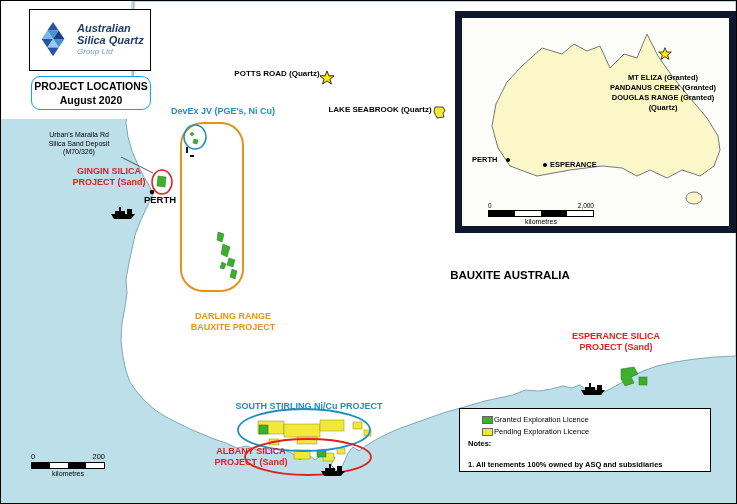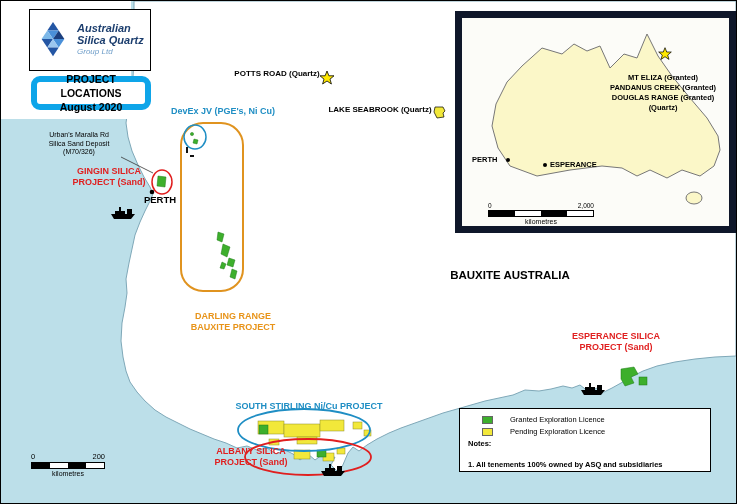--- a/index.html
+++ b/index.html
@@ -9,41 +9,41 @@
     font-family:"Liberation Sans",sans-serif;color:#000;
   }
   #stage svg.base{position:absolute;left:0;top:0;}
   .abs{position:absolute;}
   
   .logo-box{left:28px;top:8px;width:122px;height:62px;background:#fff;border:1px solid #000;
     display:flex;align-items:center;padding:10px 4px;box-sizing:border-box;}
   .logo-text{margin-left:5px;line-height:1.08;}
   .logo-name{font-size:11px;font-weight:bold;font-style:italic;color:#1c3e6e;}
   .logo-sub{font-size:8px;font-style:italic;color:#6f9ec9;margin-top:1px;}
-  .title-box{left:30px;top:75px;width:120px;height:34px;background:#fff;border:6px solid #0ea5e9;border-radius:9px;
+  .title-box{left:30px;top:75px;width:120px;height:34px;background:#fff;border:1px solid #0ea5e9;border-radius:9px;
     display:flex;flex-direction:column;justify-content:center;text-align:center;
     font-weight:bold;font-size:10.5px;line-height:1.35;box-sizing:border-box;}
   
   .lbl{position:absolute;font-weight:bold;font-size:9px;text-align:center;line-height:1.22;}
   .red{color:#e01f1f}.blue{color:#1f8ec4}.orange{color:#e8941a}
   .lbl-potts{left:220px;top:68px;width:96px;font-size:8px;margin-left:8px;}
   .lbl-seabrook{left:326px;top:104px;width:106px;font-size:8px;}
   .lbl-devex{left:160px;top:105px;width:124px;}
   .lbl-urbans{left:34px;top:130px;width:88px;font-size:7px;font-weight:normal;}
   .lbl-gingin{left:66px;top:165px;width:84px;}
   .lbl-perth{left:134px;top:193px;width:50px;font-size:9.5px;}
   .lbl-darling{left:180px;top:310px;width:104px;}
   .lbl-wa{left:434px;top:267px;width:150px;font-size:11.5px;}
   .lbl-esperance{left:556px;top:330px;width:118px;}
   .lbl-stirling{left:228px;top:400px;width:160px;}
   .lbl-albany{left:198px;top:445px;width:104px;}
   
   .legend{left:458px;top:407px;width:252px;height:64px;background:#fff;border:1px solid #000;
     padding:6px 6px 4px 8px;box-sizing:border-box;font-size:7.5px;}
-  .legend-item{display:flex;align-items:center;gap:17px;margin-left:14px;margin-bottom:3px;}
+  .legend-item{display:flex;align-items:center;gap:1px;margin-left:14px;margin-bottom:3px;}
   .swatch{width:11px;height:8px;border:1px solid #666;box-sizing:border-box;}
   .swatch.green{background:#3daf2c;}
   .swatch.yellow{background:#f2e83a;}
   .notes-title{font-weight:bold;}
   .note{font-weight:bold;margin-top:12px;}
   
   .scalebar{font-size:7.5px;}
   .sb-main{left:30px;top:451px;width:74px;}
   .sb-labels{display:flex;justify-content:space-between;margin-bottom:1px;}
   .sb-bar{display:flex;height:5px;border:1px solid #000;background:#fff;}

